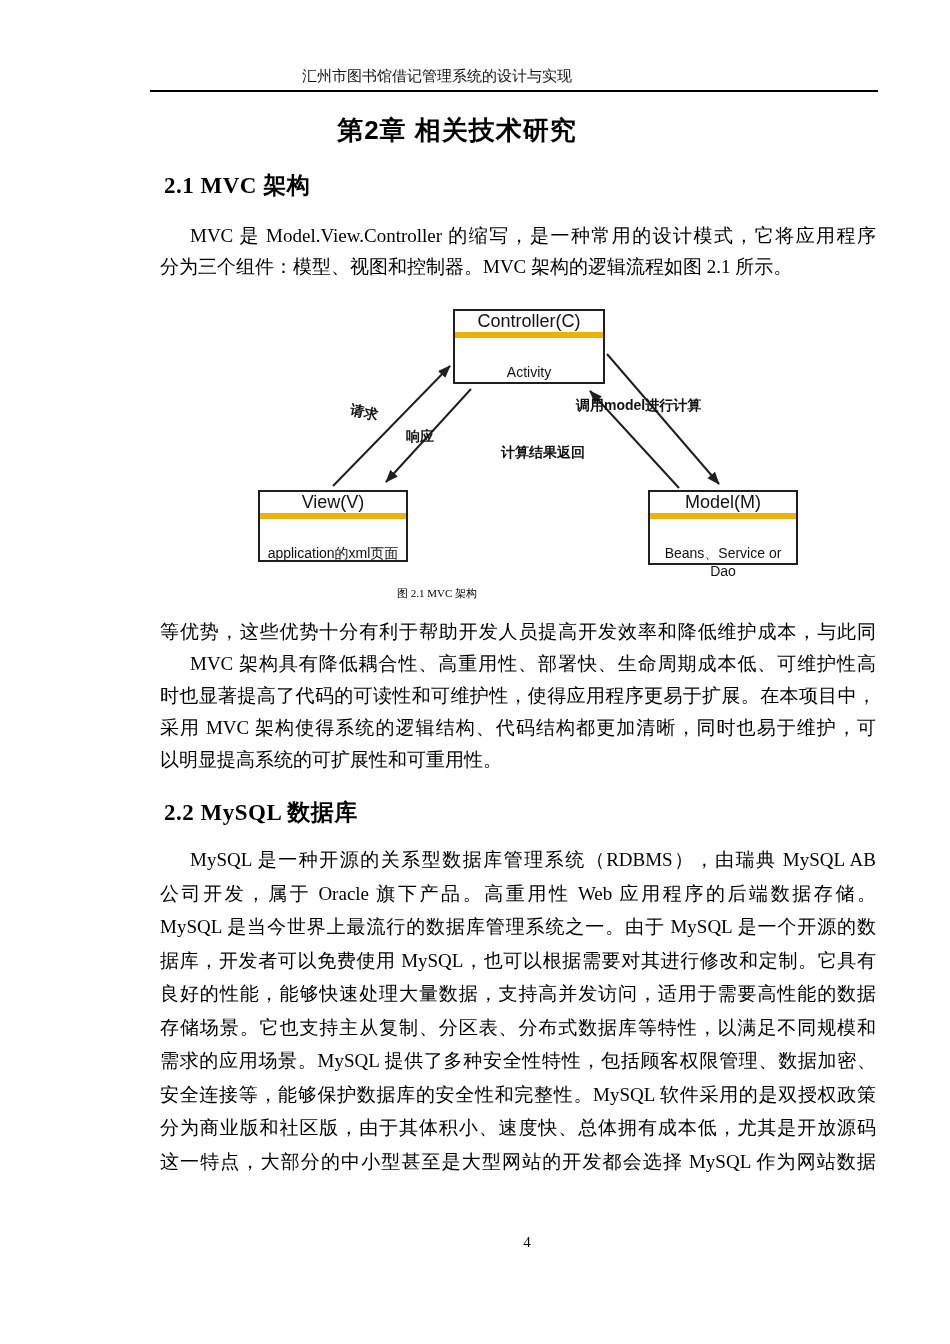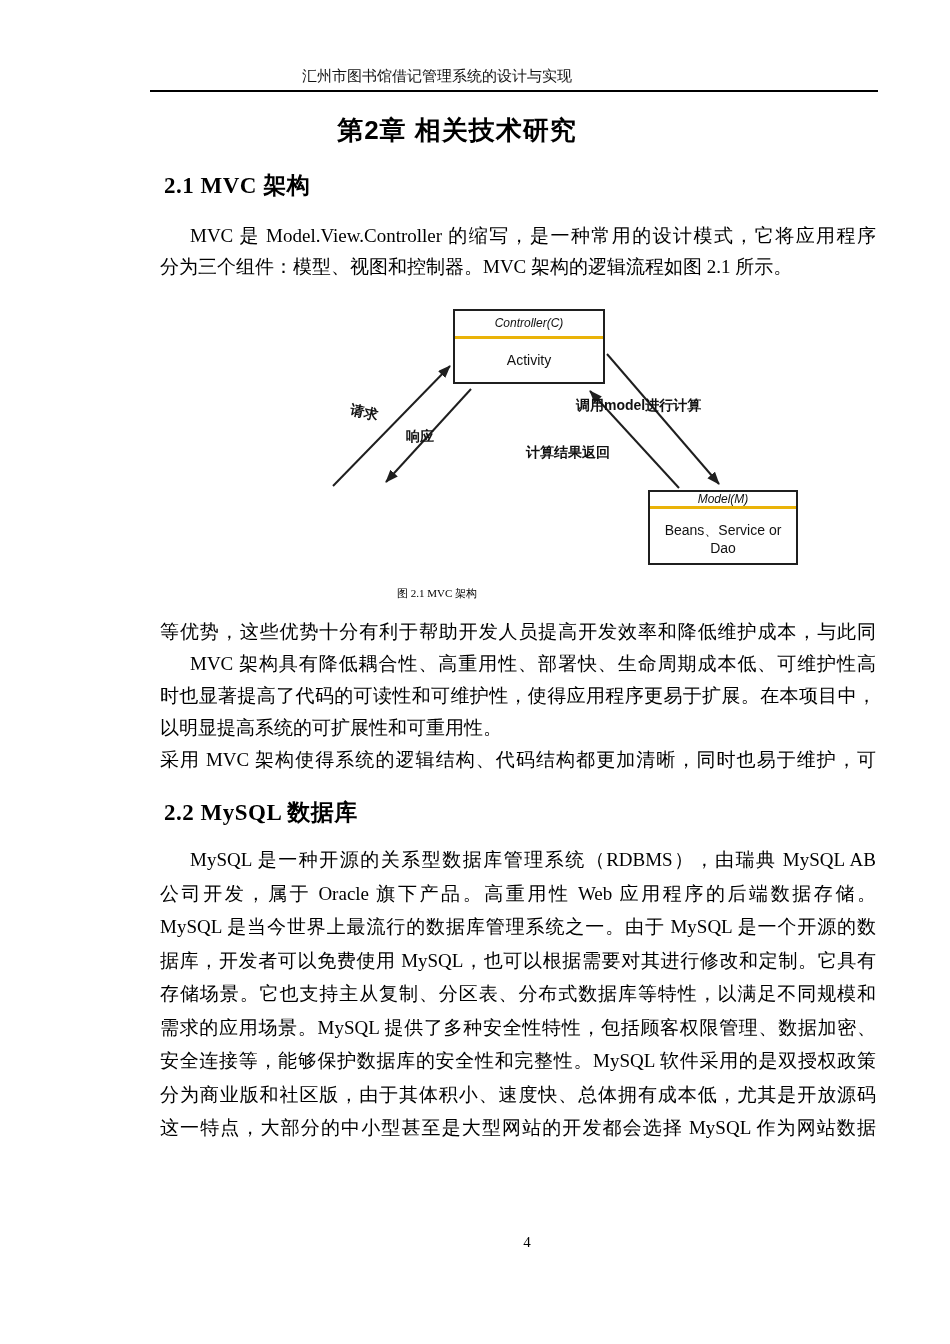--- a/index.html
+++ b/index.html
@@ -43,41 +43,41 @@
   .page-number{
     position:absolute;top:1234px;left:527px;transform:translateX(-50%);
     font-size:15px;
   }
   .dbox{
     position:absolute;border:2px solid #1f1f1f;background:#fff;box-sizing:border-box;
     display:flex;flex-direction:column;
     font-family:"Liberation Sans","DejaVu Sans",sans-serif;
   }
   .dbox-title{
-    border-bottom:3px solid #eab308;display:flex;align-items:center;justify-content:center;
-    font-size:12px;color:#111;font-style:italic;
+    border-bottom:6px solid #eab308;display:flex;align-items:center;justify-content:center;
+    font-size:18px;color:#111;
   }
   .dbox-body{
     flex:1;display:flex;align-items:center;justify-content:center;text-align:center;
-    font-size:14px;line-height:1.25;color:#111;padding:13px 2px;
+    font-size:14px;line-height:1.25;color:#111;padding:13px 2px;margin-top:13px;
   }
   .box-controller{left:453px;top:309px;width:152px;height:75px;}
   .box-controller .dbox-title{height:30px;}
   .box-view{left:258px;top:490px;width:150px;height:72px;}
   .box-view .dbox-title{height:31px;}
   .box-model{left:648px;top:490px;width:150px;height:75px;}
   .box-model .dbox-title{height:30px;}
   .arrow-label{
     position:absolute;font-family:"Liberation Sans","DejaVu Sans",sans-serif;
     font-size:14px;font-weight:700;color:#111;white-space:nowrap;
   }
   .label-request{left:350px;top:404px;transform:rotate(12deg);}
   .label-response{left:406px;top:428px;}
   .label-call{left:576px;top:397px;}
-  .label-return{left:526px;top:444px;}
+  .label-return{left:501px;top:444px;}
   .arrows-svg{position:absolute;left:0;top:0;width:950px;height:1344px;pointer-events:none;}
 </style>
 </head>
 <body>
 
 <div class="page">
 
   <div class="running-header">汇州市图书馆借记管理系统的设计与实现</div>
   <div class="header-rule"></div>
 
@@ -100,48 +100,53 @@
     <line x1="471" y1="389" x2="386" y2="482" stroke="#1f1f1f" stroke-width="2" marker-end="url(#ah)"></line>
     <line x1="607" y1="354" x2="719" y2="484" stroke="#1f1f1f" stroke-width="2" marker-end="url(#ah)"></line>
     <line x1="679" y1="488" x2="590" y2="391" stroke="#1f1f1f" stroke-width="2" marker-end="url(#ah)"></line>
   </svg>
 
   <div class="dbox box-controller">
     <div class="dbox-title">Controller(C)</div>
     <div class="dbox-body">Activity</div>
   </div>
 
+  <div class="dbox box-view">
+    <div class="dbox-title">View(V)</div>
+    <div class="dbox-body">application的xml页面</div>
+  </div>
 
   <div class="dbox box-model">
     <div class="dbox-title">Model(M)</div>
     <div class="dbox-body">Beans、Service or Dao</div>
   </div>
 
   <div class="arrow-label label-request">请求</div>
   <div class="arrow-label label-response">响应</div>
   <div class="arrow-label label-call">调用model进行计算</div>
   <div class="arrow-label label-return">计算结果返回</div>
 
   <div class="caption">图 2.1 MVC 架构</div>
 
   <div class="para p2">
       <div class="pline">等优势，这些优势十分有利于帮助开发人员提高开发效率和降低维护成本，与此同</div>
       <div class="pline first">MVC 架构具有降低耦合性、高重用性、部署快、生命周期成本低、可维护性高</div>
       <div class="pline">时也显著提高了代码的可读性和可维护性，使得应用程序更易于扩展。在本项目中，</div>
+      <div class="pline">采用 MVC 架构使得系统的逻辑结构、代码结构都更加清晰，同时也易于维护，可</div>
       <div class="pline last">以明显提高系统的可扩展性和可重用性。</div>
-      <div class="pline">采用 MVC 架构使得系统的逻辑结构、代码结构都更加清晰，同时也易于维护，可</div>
     </div>
 
   <h2 class="sec-heading sec22">2.2 MySQL 数据库</h2>
 
   <div class="para p3">
       <div class="pline first">MySQL 是一种开源的关系型数据库管理系统（RDBMS），由瑞典 MySQL AB</div>
       <div class="pline">公司开发，属于 Oracle 旗下产品。高重用性 Web 应用程序的后端数据存储。</div>
       <div class="pline">MySQL 是当今世界上最流行的数据库管理系统之一。由于 MySQL 是一个开源的数</div>
       <div class="pline">据库，开发者可以免费使用 MySQL，也可以根据需要对其进行修改和定制。它具有</div>
+      <div class="pline">良好的性能，能够快速处理大量数据，支持高并发访问，适用于需要高性能的数据</div>
       <div class="pline">存储场景。它也支持主从复制、分区表、分布式数据库等特性，以满足不同规模和</div>
       <div class="pline">需求的应用场景。MySQL 提供了多种安全性特性，包括顾客权限管理、数据加密、</div>
       <div class="pline">安全连接等，能够保护数据库的安全性和完整性。MySQL 软件采用的是双授权政策</div>
       <div class="pline">分为商业版和社区版，由于其体积小、速度快、总体拥有成本低，尤其是开放源码</div>
       <div class="pline">这一特点，大部分的中小型甚至是大型网站的开发都会选择 MySQL 作为网站数据</div>
     </div>
 
   <div class="page-number">4</div>
 
 </div>

